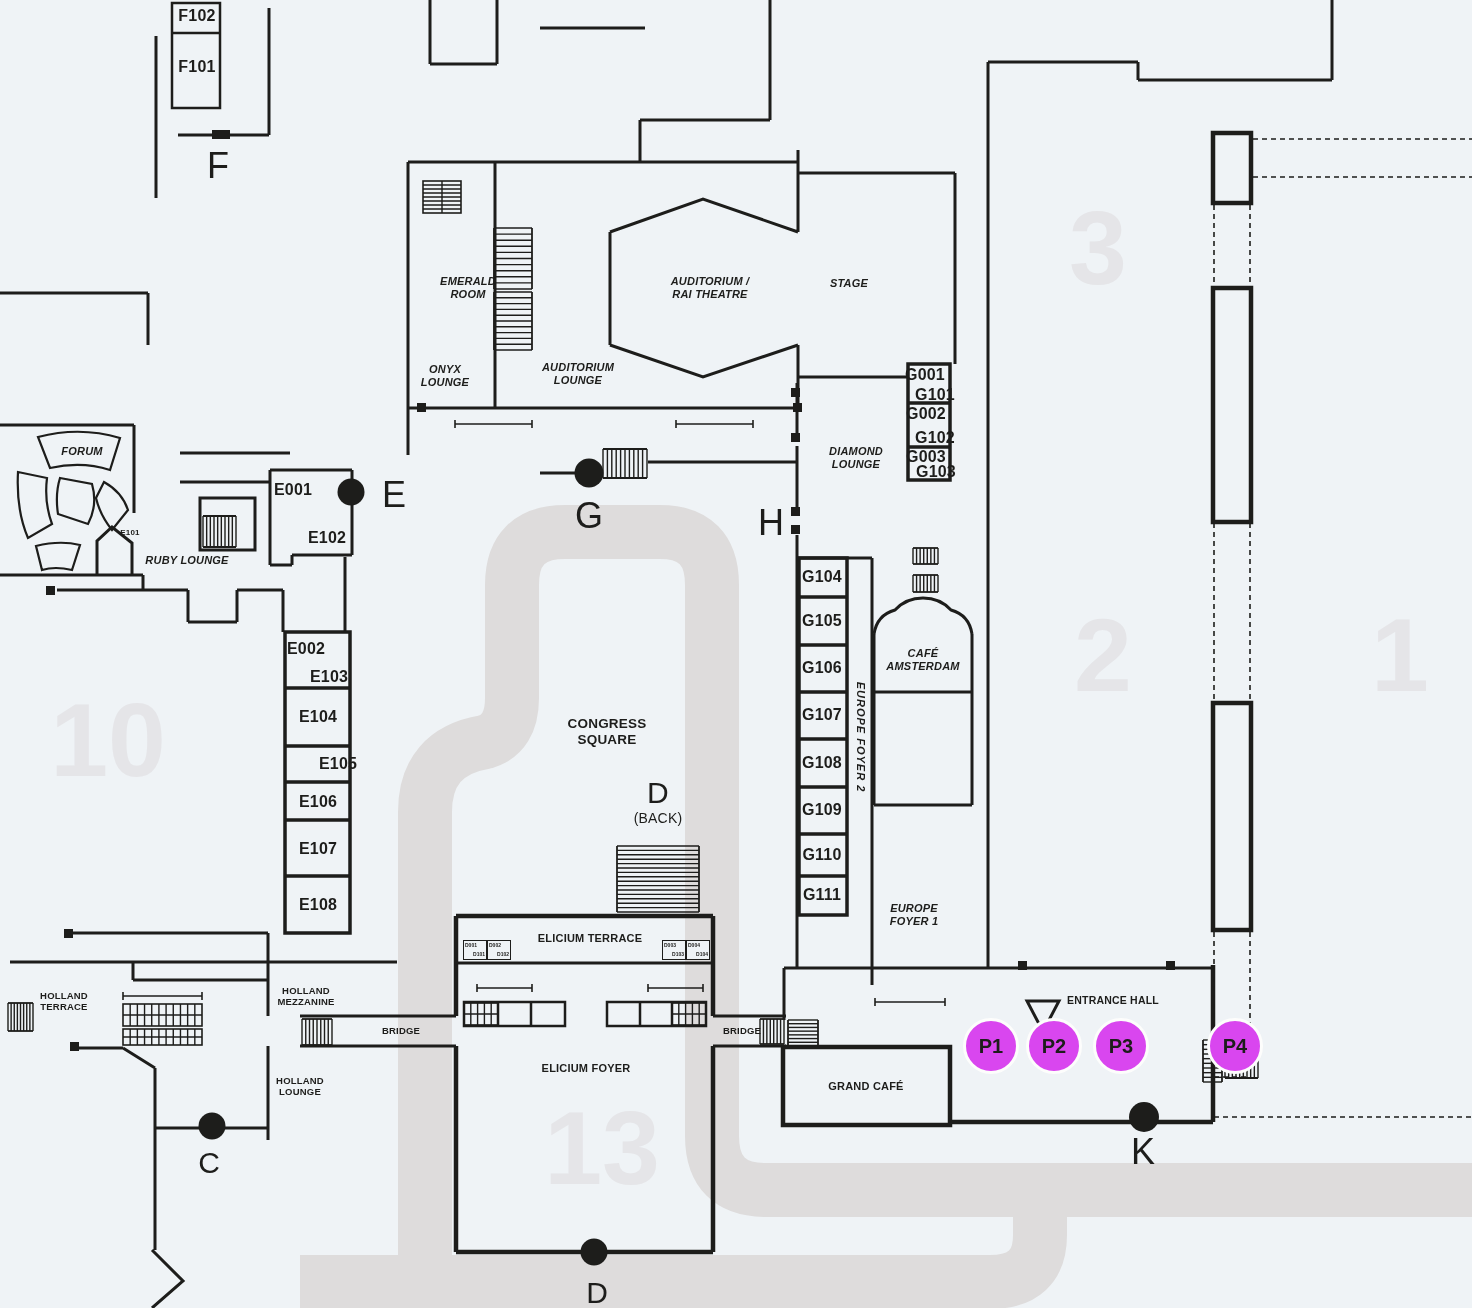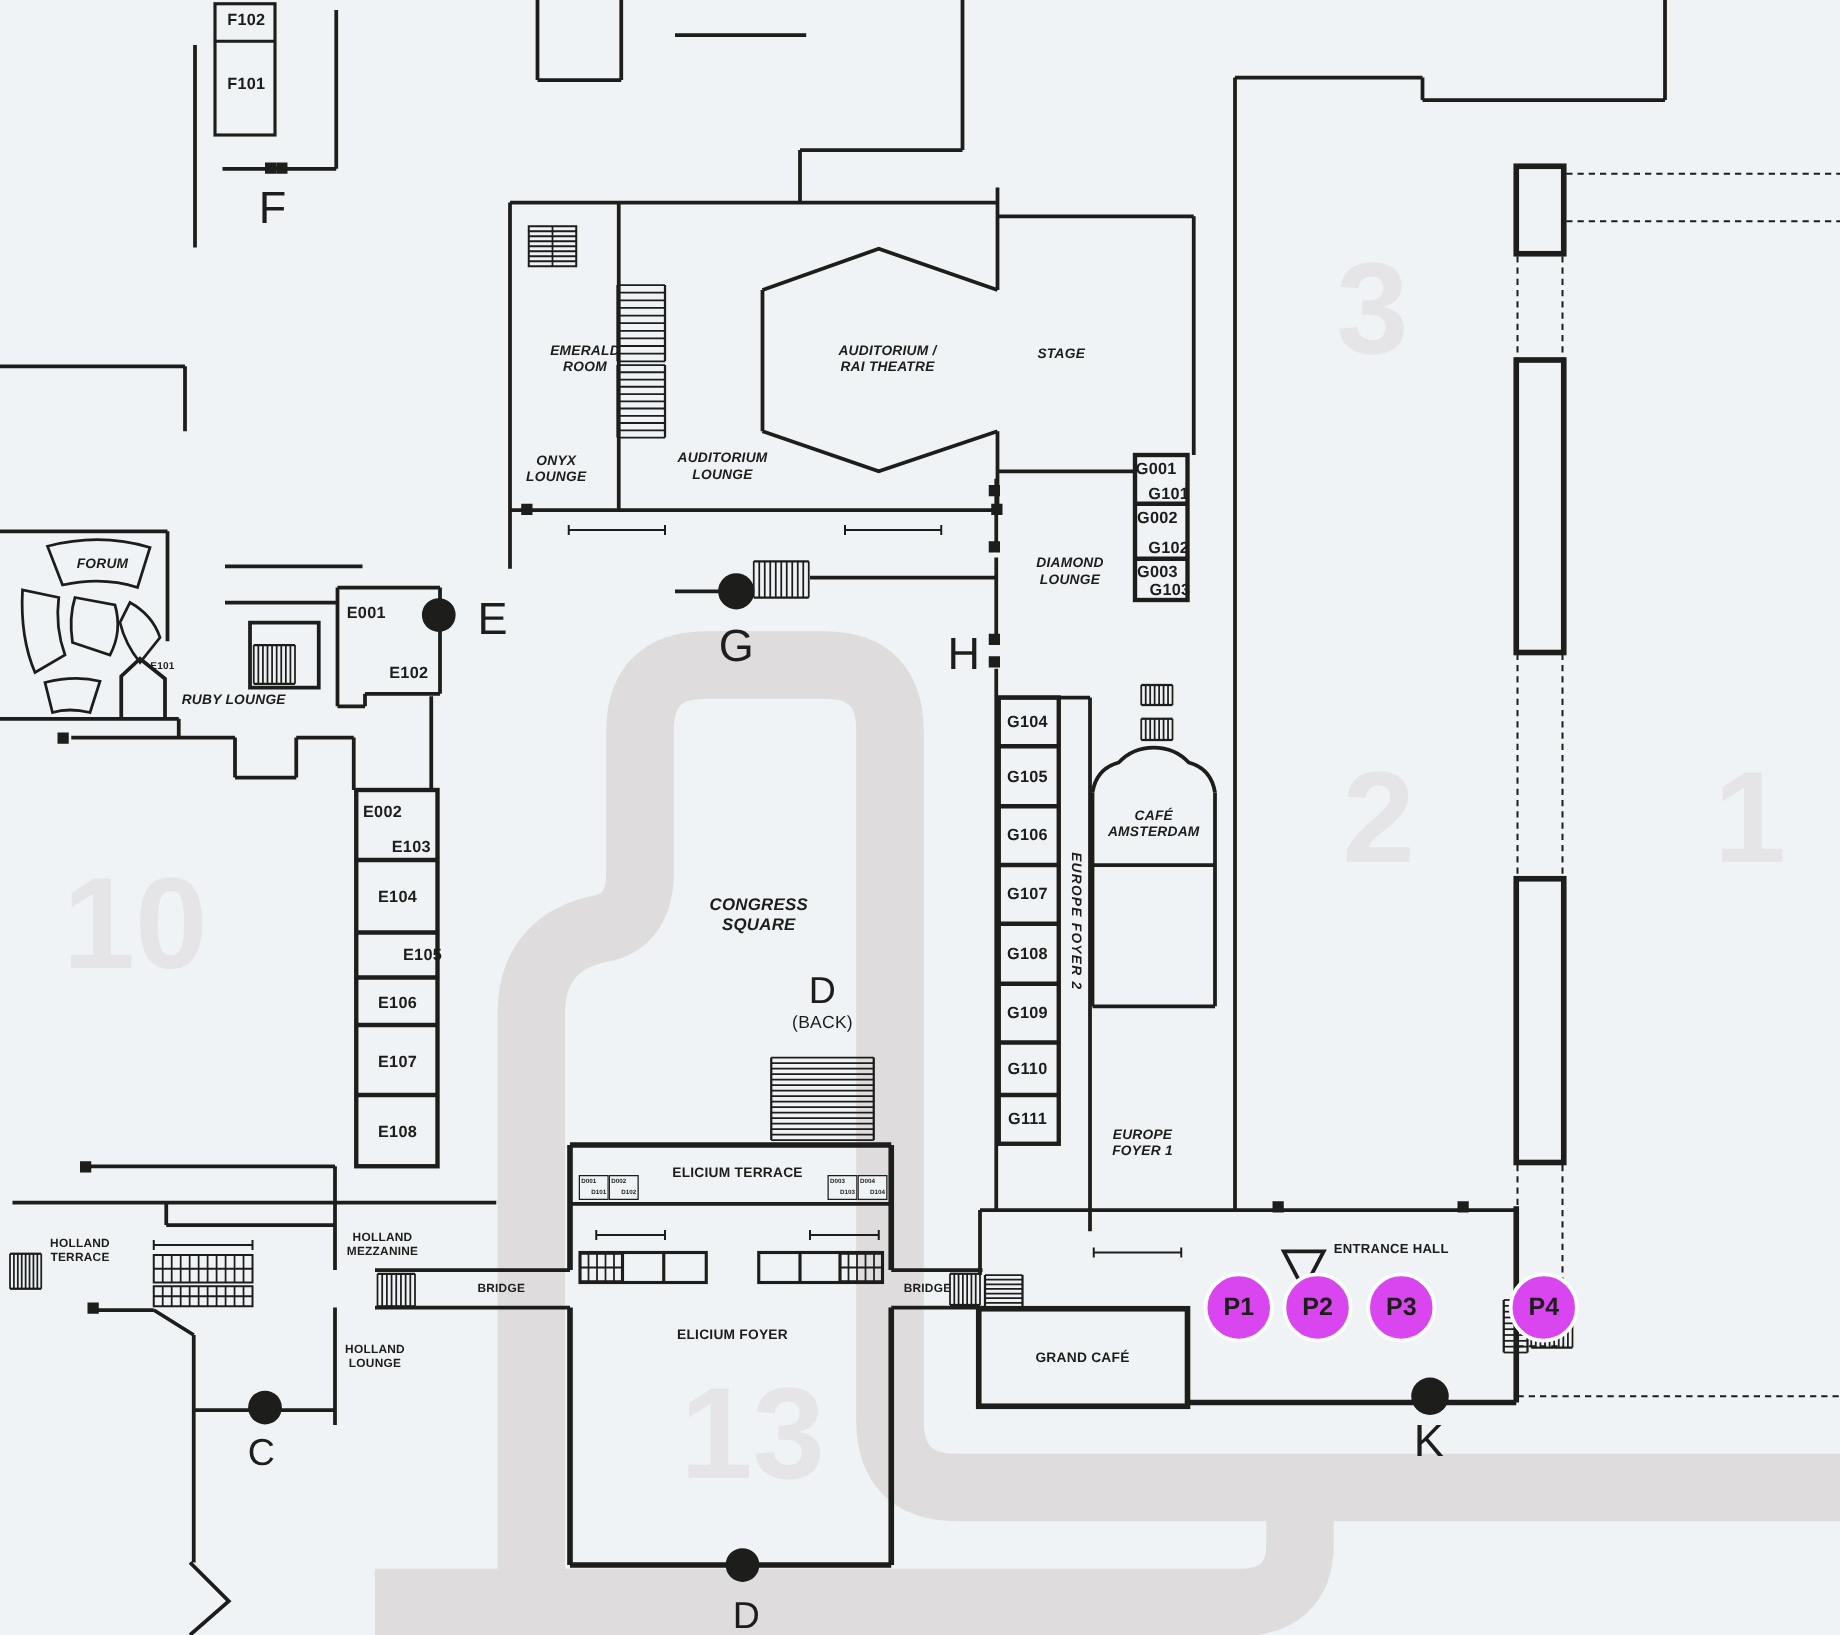--- a/index.html
+++ b/index.html
@@ -1,21 +1,21 @@
 <!DOCTYPE html>
 <html><head>
 <meta charset="utf-8">
 <style>
   html,body{margin:0;padding:0;background:#eff3f6;}
   #plan{position:relative;width:1472px;height:1308px;background:#eff3f6;overflow:hidden;
         font-family:"Liberation Sans",sans-serif;color:#1d1d1b;}
   #plan svg{position:absolute;left:0;top:0;}
   .lbl{position:absolute;transform:translate(-50%,-50%);font-weight:bold;text-align:center;
        white-space:pre-line;line-height:1.2;letter-spacing:.2px;color:#1d1d1b;}
-  .code{font-size:13px;}
+  .code{font-size:16px;}
   .area{font-size:11px;font-style:italic;}
   .big{font-weight:normal;font-size:36px;letter-spacing:0;}
   .hallnum{position:absolute;transform:translate(-50%,-50%);font-weight:bold;color:#e5e5e8;
        font-size:104px;letter-spacing:0;}
   .dot{position:absolute;background:#1d1d1b;border-radius:50%;transform:translate(-50%,-50%);}
   .vert{writing-mode:vertical-rl;letter-spacing:1px;}
   .pmark{position:absolute;width:50px;height:50px;border-radius:50%;background:#d946ef;
        border:3px solid #fdfdfc;transform:translate(-50%,-50%);display:flex;align-items:center;
        justify-content:center;font-size:20px;font-weight:bold;color:#1d1d1b;}
   .tinybox{position:absolute;border:1.5px solid #1d1d1b;background:#eff3f6;}
@@ -360,21 +360,21 @@
   <div class="lbl area" style="left:710px;top:288px;">AUDITORIUM /
 RAI THEATRE</div>
   <div class="lbl area" style="left:849px;top:284px;">STAGE</div>
   <div class="lbl area" style="left:856px;top:458px;">DIAMOND
 LOUNGE</div>
   <div class="lbl area" style="left:923px;top:660px;">CAFÉ
 AMSTERDAM</div>
   <div class="lbl area vert" style="left:860px;top:737px;">EUROPE FOYER 2</div>
   <div class="lbl area" style="left:914px;top:915px;">EUROPE
 FOYER 1</div>
-  <div class="lbl" style="left:607px;top:732px;font-size:13.5px;font-style:italic;">CONGRESS
+  <div class="lbl" style="left:607px;top:732px;font-size:13.5px;">CONGRESS
 SQUARE</div>
   <div class="lbl" style="left:658px;top:793px;font-size:30px;font-weight:normal;">D</div>
   <div class="lbl" style="left:658px;top:818px;font-size:14px;font-weight:normal;">(BACK)</div>
   <div class="lbl" style="left:590px;top:939px;font-size:11px;">ELICIUM TERRACE</div>
   <div class="lbl" style="left:586px;top:1069px;font-size:11px;">ELICIUM FOYER</div>
   <div class="lbl" style="left:401px;top:1031px;font-size:9.5px;">BRIDGE</div>
   <div class="lbl" style="left:742px;top:1031px;font-size:9.5px;">BRIDGE</div>
   <div class="lbl" style="left:64px;top:1001px;font-size:9.5px;">HOLLAND
 TERRACE</div>
   <div class="lbl" style="left:306px;top:996px;font-size:9.5px;">HOLLAND

